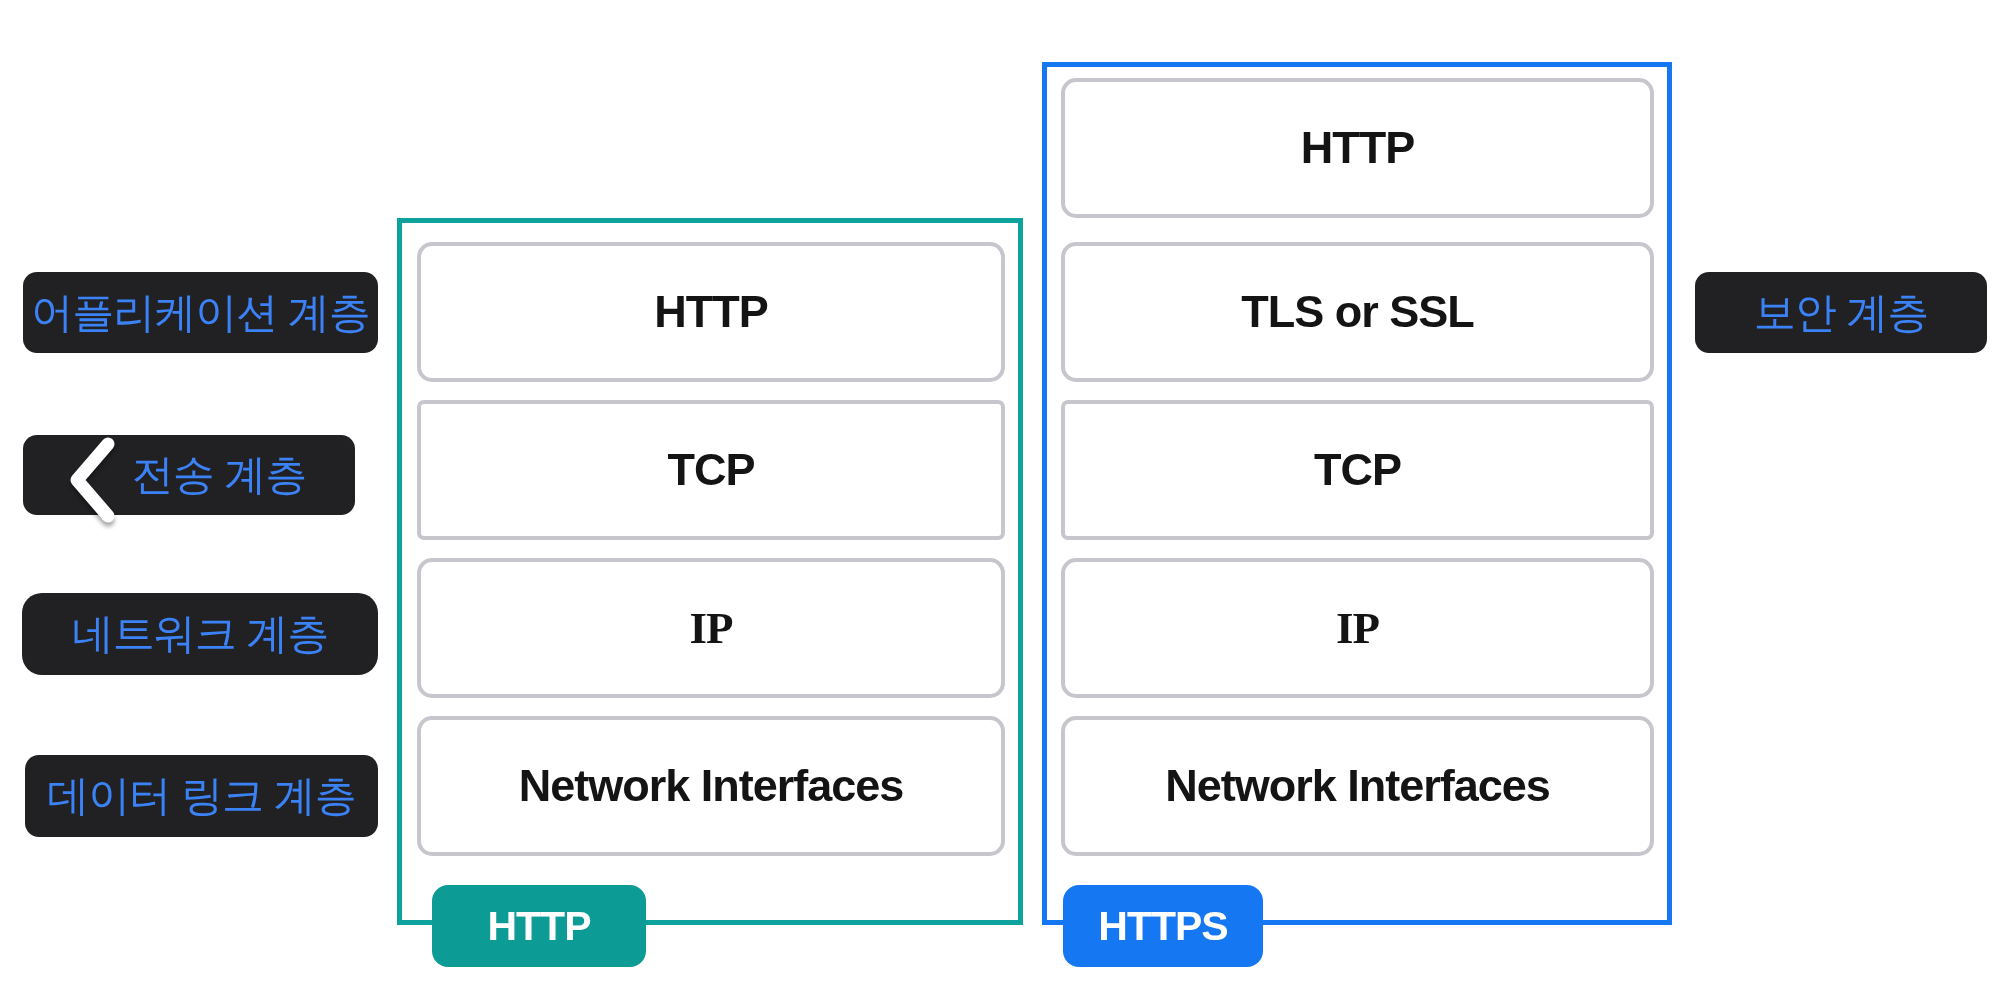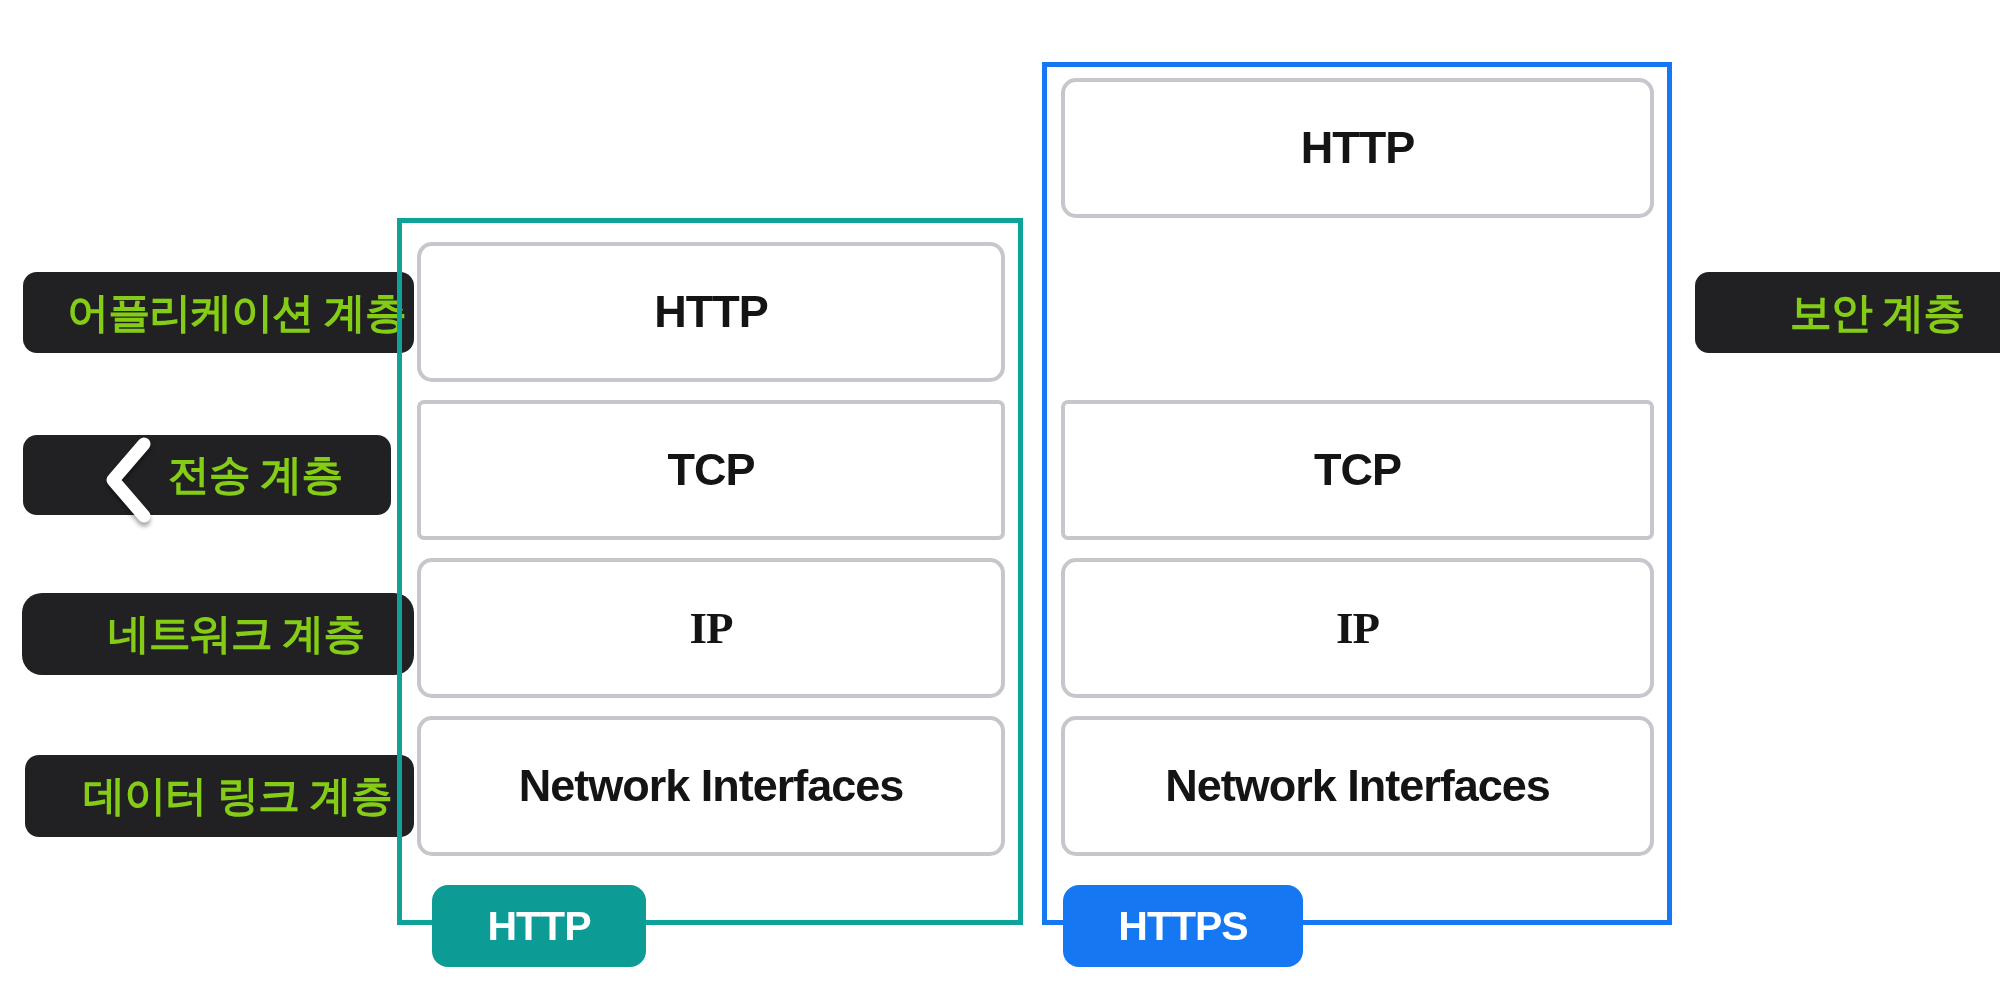--- a/index.html
+++ b/index.html
@@ -7,26 +7,25 @@
     position:relative;
     width:2000px;height:991px;
     background:#ffffff;
     font-family:"Liberation Sans","DejaVu Sans",sans-serif;
     overflow:hidden;
   }
   
   .pill{
     position:absolute;
     background:var(--label-bg,#212124);
-    color:#84cc16;
+    color:#3b82f6;
     border-radius:14px;
     display:flex;align-items:center;justify-content:center;
-    font-weight:bold;font-size:42px;letter-spacing:-1px;
+    font-weight:normal;font-size:42px;letter-spacing:-1px;
     white-space:nowrap;
-    padding-left:36px;
   }
   .pill-app      {left:23px;  top:272px; width:355px; height:81px;}
   .pill-transport{left:23px;  top:435px; width:332px; height:80px;}
   .pill-network  {left:22px;  top:593px; width:356px; height:82px;border-radius:20px;}
   .pill-datalink {left:25px;  top:755px; width:353px; height:82px;}
   .pill-security {left:1695px;top:272px; width:292px; height:81px;}
   .pill-transport{gap:16px;}
   .chevron{
     width:52px;height:92px;
     margin-left:-8px;margin-top:10px;
@@ -61,21 +60,21 @@
   .row-3{top:558px;font-family:Liberation Serif, serif;}
   .row-4{top:716px;align-items:center;}
   
   .badge{
     position:absolute;z-index:5;
     height:82px;border-radius:16px;
     display:flex;align-items:center;justify-content:center;
     color:#ffffff;font-weight:bold;font-size:41px;letter-spacing:-1px;
   }
   .badge-http {left:432px; top:885px;width:214px;background:var(--teal-badge,#0d9b96);}
-  .badge-https{left:1063px;top:885px;width:240px;background:var(--blue,#1578f2);}
+  .badge-https{left:1063px;top:885px;width:200px;background:var(--blue,#1578f2);}
 </style>
 </head>
 <body>
 
 <div class="canvas">
 
   <div class="pill pill-app">
     <span>어플리케이션 계층</span>
   </div>
 
@@ -115,20 +114,23 @@
 
   <div class="badge badge-http">
     <span>HTTP</span>
   </div>
 
   <div class="frame frame-https"></div>
 
   <div class="pbox col-r row-0">
     <span>HTTP</span>
   </div>
+  <div class="pbox col-r row-1">
+    <span>TLS or SSL</span>
+  </div>
   <div class="pbox col-r row-2">
     <span>TCP</span>
   </div>
   <div class="pbox col-r row-3">
     <span>IP</span>
   </div>
   <div class="pbox col-r row-4">
     <span>Network Interfaces</span>
   </div>
 

